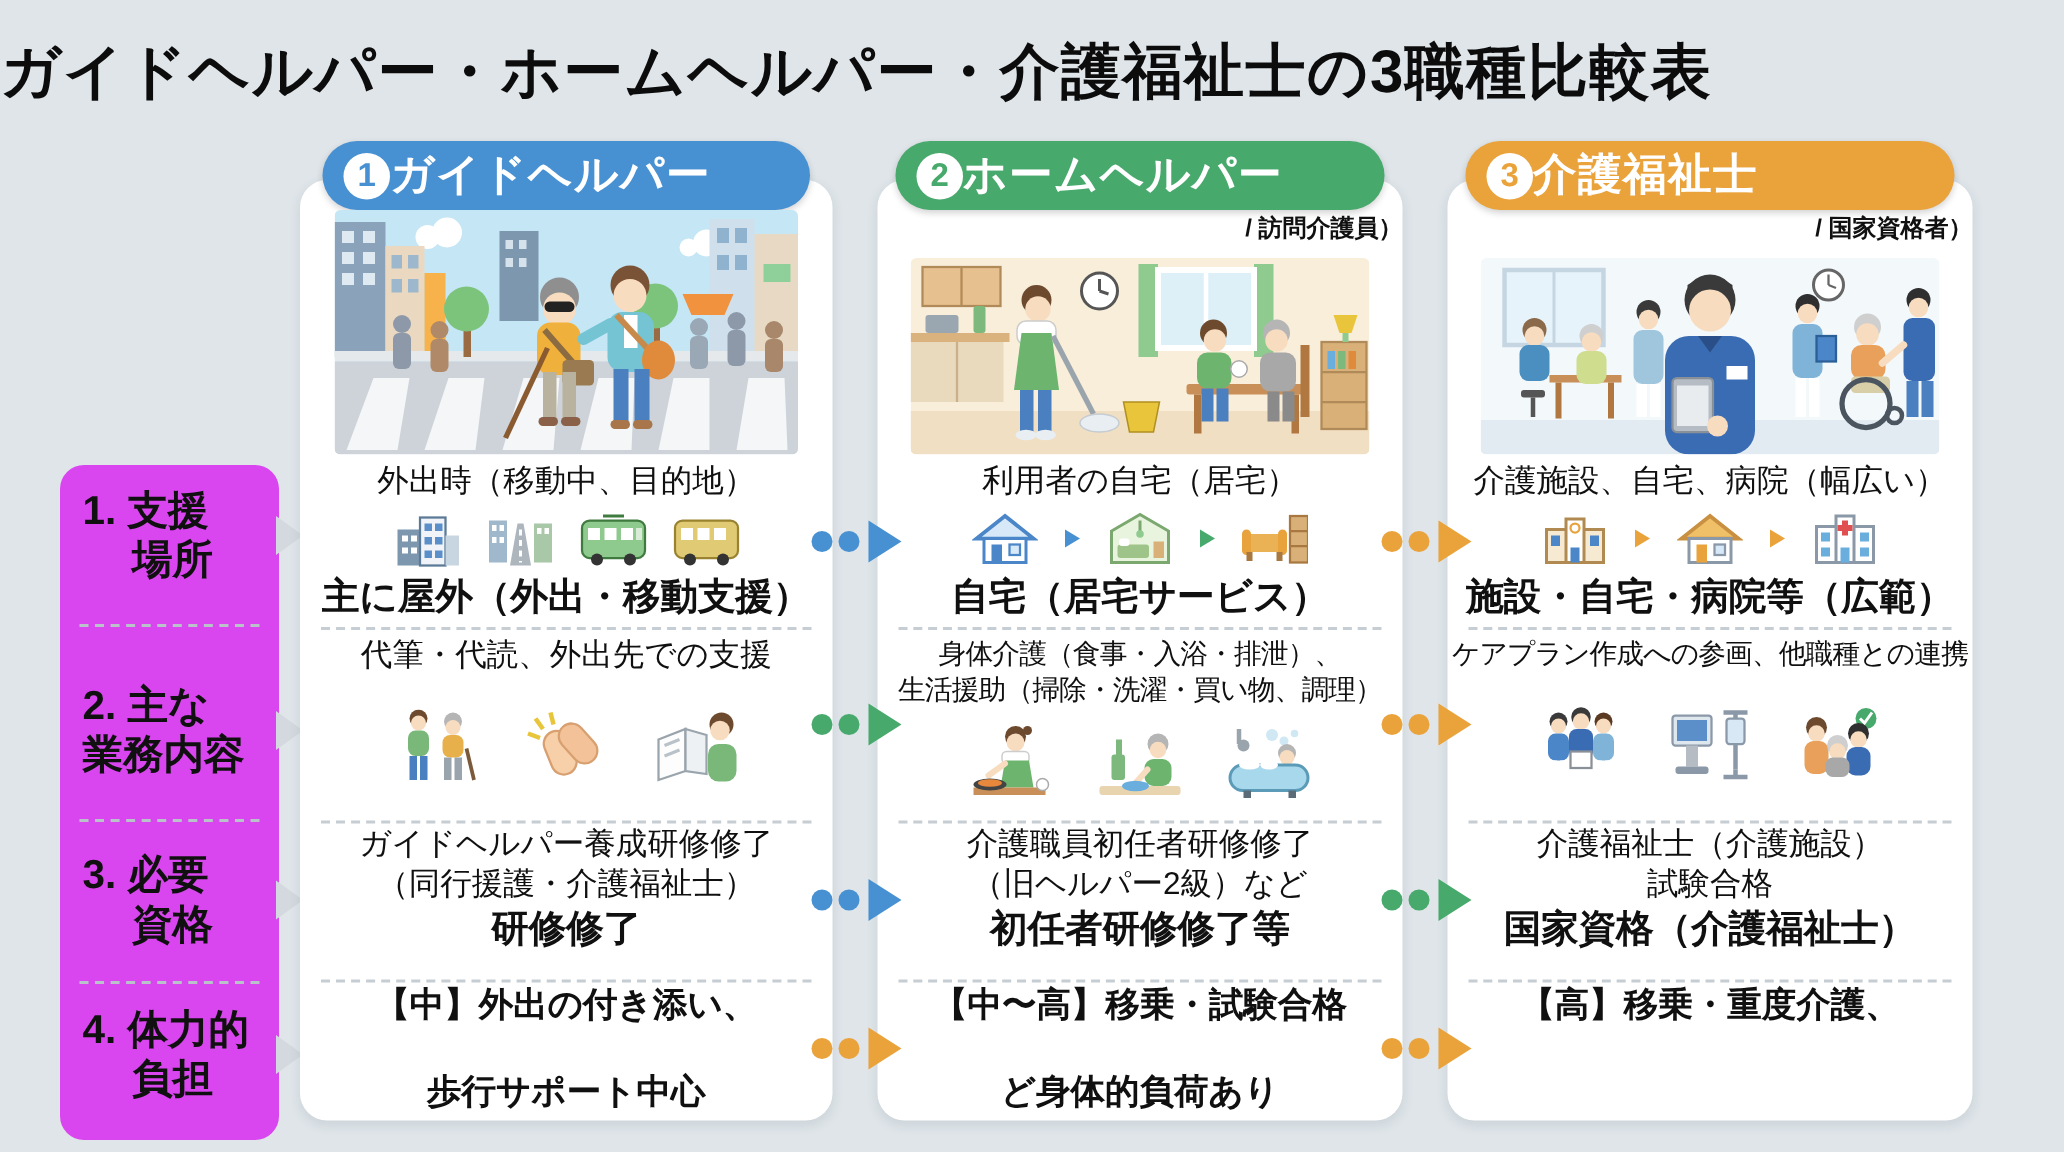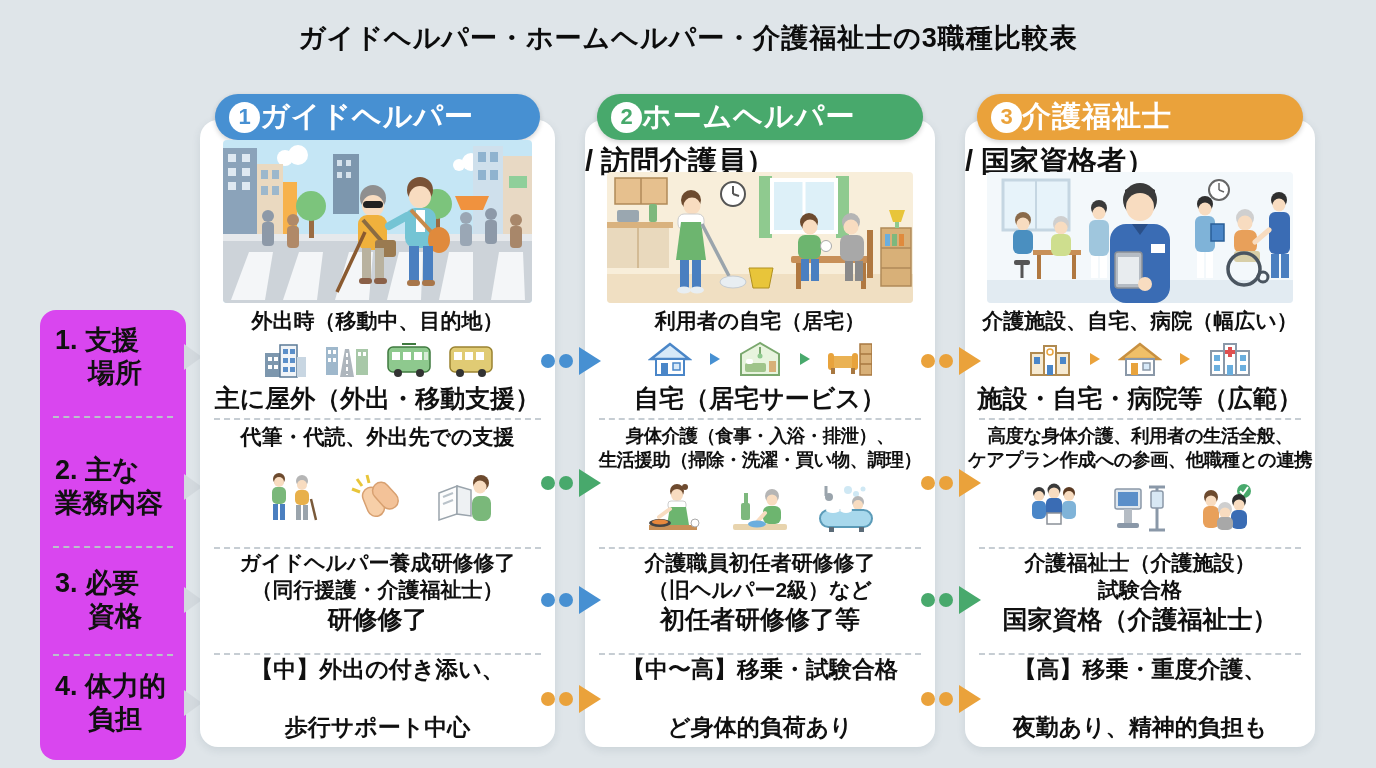--- a/index.html
+++ b/index.html
@@ -1,53 +1,53 @@
 <!DOCTYPE html>
 <html><head>
 <meta charset="utf-8">
 <style>
   *{margin:0;padding:0;box-sizing:border-box}
   html,body{width:1376px;height:768px}
   body{background:#dfe5e9;font-family:"Liberation Sans","DejaVu Sans",sans-serif;color:#101010;overflow:hidden}
   .stage{position:absolute;inset:0;width:1376px;height:768px}
-  .title{position:absolute;top:20px;left:0;width:100%;text-align:center;font-size:27px;font-weight:900;letter-spacing:1px;color:#0c0c0c}
+  .title{position:absolute;top:20px;left:0;width:100%;text-align:left;font-size:40px;font-weight:900;letter-spacing:1px;color:#0c0c0c}
 
   
   .card{position:absolute;top:120px;height:627px;background:#fff;border-radius:18px;box-shadow:0 3px 8px rgba(60,80,100,.12)}
   #card1{left:200px;width:355px}
   #card2{left:585px;width:350px}
   #card3{left:965px;width:350px}
 
   
   .pill{position:absolute;top:-26px;height:46px;border-radius:23px;display:flex;align-items:center;padding:0 14px;box-shadow:0 2px 5px rgba(0,0,0,.18)}
   #card1 .pill{left:15px;width:325px}
   #card2 .pill{left:12px;width:326px}
   #card3 .pill{left:12px;width:326px}
   .pill .num{width:31px;height:31px;border-radius:50%;background:#fff;display:flex;align-items:center;justify-content:center;font-weight:900;font-size:22px;flex:0 0 auto}
   .pill .pname{flex:1;text-align:left;color:#fff;font-weight:900;font-size:29px;letter-spacing:1px}
   .blue{background:#4790d2}.blue .num{color:#4790d2}
   .green{background:#48a96c}.green .num{color:#48a96c}
   .orange{background:#eaa23b}.orange .num{color:#eaa23b}
 
-  .subtitle{position:absolute;top:22px;left:0;width:100%;text-align:left;font-size:29px;font-weight:800}
+  .subtitle{position:absolute;top:22px;left:0;width:100%;text-align:right;font-size:16px;font-weight:800}
   .media{position:absolute;border-radius:4px;overflow:hidden}
   #card1 .media{left:23px;top:20px;width:309px;height:163px}
   #card2 .media,#card3 .media{left:22px;top:52px;width:306px;height:131px}
   .media svg{display:block;width:100%;height:100%}
 
   
   .sect{position:absolute;left:0;width:100%;display:flex;flex-direction:column;align-items:center;text-align:center}
   .r1{top:186px;height:110px;justify-content:space-between;padding:2px 0 3px}
   .r2{top:301px;height:124px;padding-top:3px}
   .r2 .icons{flex:1}
   .r3{top:430px;height:101px;justify-content:flex-start}
   .r4{top:536px;height:86px;justify-content:space-between;gap:5px}
   .sep{position:absolute;left:14px;right:14px;border-top:2px dashed #c6cdd3}
   .s1{top:298px}.s2{top:427px}.s3{top:533px}
-  .b21{font-size:21px;font-weight:700;line-height:1.28}
+  .b21{font-size:21px;font-weight:400;line-height:1.28}
   .b24{font-size:25px;font-weight:800;line-height:1.2}
   .tight{font-size:18.5px;letter-spacing:-.6px}
   .icons{display:flex;align-items:center;justify-content:center;gap:16px}
   .r2 .icons{gap:28px}
 
   
   .sidebar{position:absolute;left:40px;top:310px;width:146px;height:450px;background:#d946ef;border-radius:16px}
   .srow{position:absolute;left:15px;width:125px;font-size:27px;font-weight:900;line-height:1.24}
   .srow .l2{padding-left:33px}
   .srow.noindent .l2{padding-left:0}
@@ -532,21 +532,20 @@
           <rect x="6" y="24" width="6" height="6" fill="#6aaede"></rect>
             <rect x="32" y="24" width="6" height="6" fill="#6aaede"></rect>
           <rect x="19" y="24" width="6" height="10" fill="#6aaede"></rect>
         </svg>
       </div>
       <div class="b24">施設・自宅・病院等（広範）</div>
     </div>
     <div class="sep s1"></div>
 
     <div class="sect r2">
-      <div class="b21 tight">高度な身体介護、利用者の生活全般、</div>
       <div class="b21 tight">ケアプラン作成への参画、他職種との連携</div>
       <div class="icons">
         <svg width="58" height="50" viewBox="0 0 58 50">
           <circle cx="14" cy="10" r="6" fill="#3a3a3a"></circle>
             <circle cx="14" cy="13" r="5" fill="#f8dcc0"></circle>
             <rect x="7" y="18" width="14" height="18" rx="5" fill="#4a86c8"></rect>
           <circle cx="44" cy="10" r="6" fill="#5a3a22"></circle>
             <circle cx="44" cy="13" r="5" fill="#f8dcc0"></circle>
             <rect x="37" y="18" width="14" height="18" rx="5" fill="#7fb3d8"></rect>
           <circle cx="29" cy="7" r="6.5" fill="#3a3a3a"></circle>
@@ -588,21 +587,20 @@
 
     <div class="sect r3">
       <div class="b21">介護福祉士（介護施設）</div>
       <div class="b21">試験合格</div>
       <div class="b24">国家資格（介護福祉士）</div>
     </div>
     <div class="sep s3"></div>
 
     <div class="sect r4">
       <div class="b24" style="font-size:23px">【高】移乗・重度介護、</div>
-      <div class="b24" style="font-size:23px">夜勤あり、精神的負担も</div>
     </div>
   </div>
 
   <svg class="flow g1 fr1" viewBox="0 0 64 36" data-color="blue">
       <circle cx="9" cy="18" r="7"></circle>
       <circle cx="27" cy="18" r="7"></circle>
       <polygon points="40,4 40,32 62,18"></polygon>
     </svg>
   <svg class="flow g1 fr2" viewBox="0 0 64 36" data-color="green">
       <circle cx="9" cy="18" r="7"></circle>

